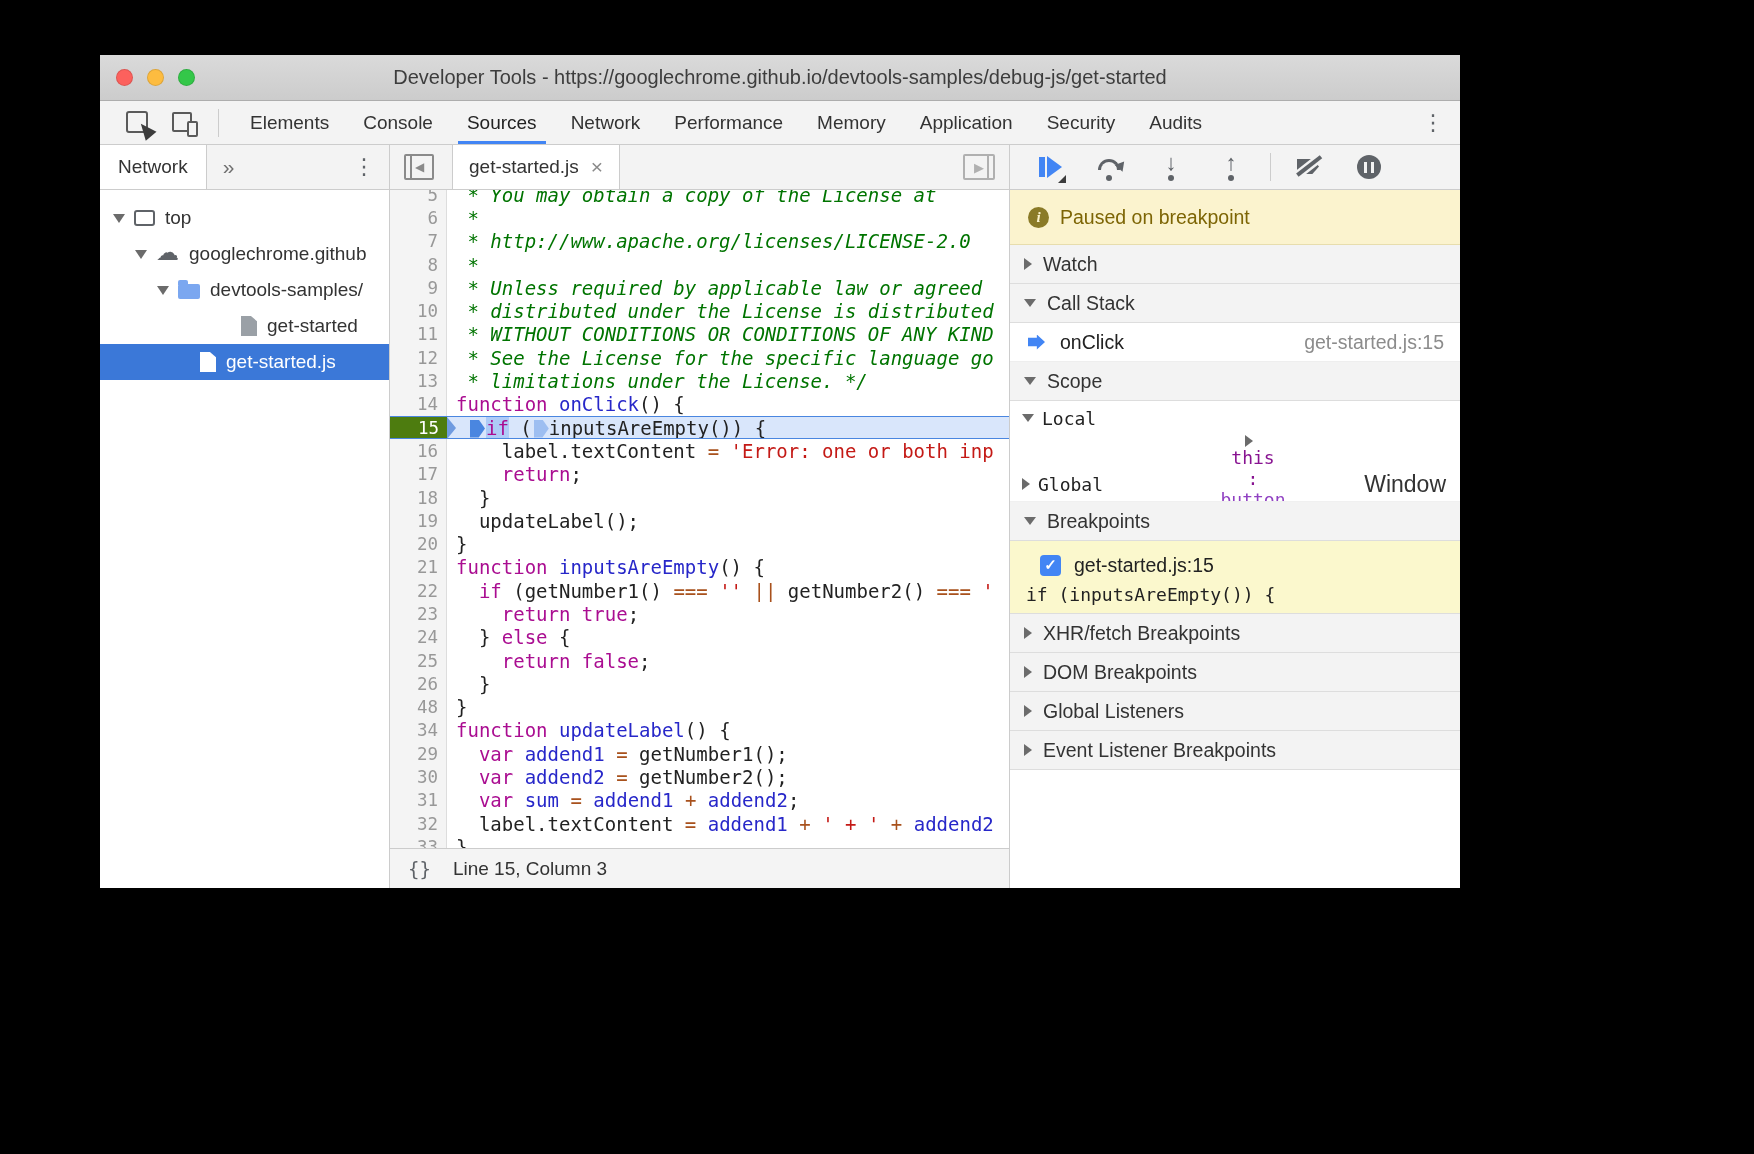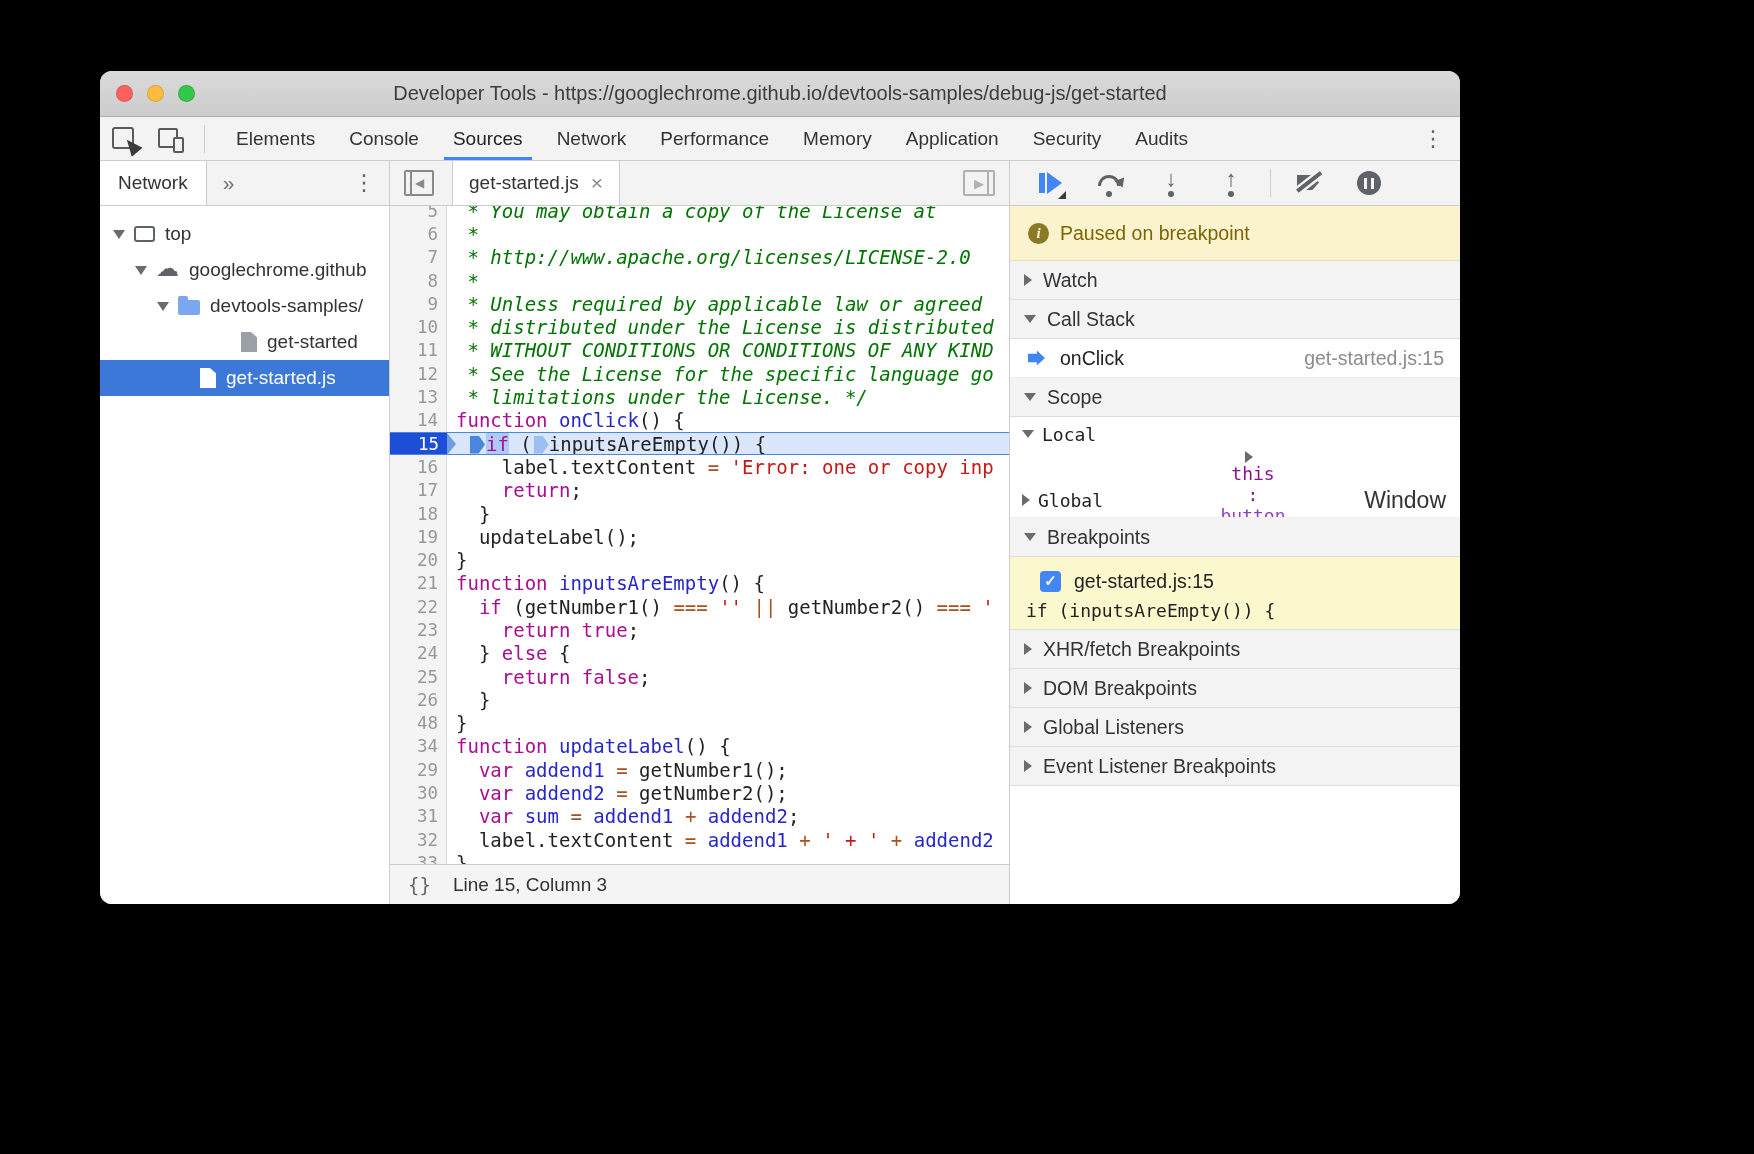--- a/index.html
+++ b/index.html
@@ -1,31 +1,31 @@
 <!DOCTYPE html>
 <html><head>
 <meta charset="utf-8">
 <style>
   * { box-sizing: border-box; margin: 0; padding: 0; }
   html,body { width:1754px; height:1154px; background:#000; font-family:"Liberation Sans",sans-serif; overflow:hidden; }
 
   .window { position:absolute; left:100px; top:55px; width:1360px; height:833px;
-    background:#fff; border-radius:12px; overflow:hidden; display:flex; flex-direction:column;
-    box-shadow:0 18px 50px rgba(0,0,0,.6);margin-top:16px; }
+    background:#fff; border-radius:0; overflow:hidden; display:flex; flex-direction:column;
+    box-shadow:0 18px 50px rgba(0,0,0,.6); }
 
   
   .titlebar { height:46px; flex:none; background:linear-gradient(#dadada,#cccccc);
     border-bottom:1px solid #adadad; position:relative; display:flex; align-items:center; justify-content:center; }
   .traffic { position:absolute; left:16px; top:0; height:100%; display:flex; align-items:center; gap:14px; }
   .light { width:17px; height:17px; border-radius:50%; border:1px solid rgba(0,0,0,.12); }
   .title-text { font-size:20px; font-weight:500; color:#3d3d3d; }
 
   
   .main-toolbar { height:44px; flex:none; background:#f3f3f3; border-bottom:1px solid #ccc;
-    display:flex; align-items:center; padding-left:10px; }
+    display:flex; align-items:center; padding-left:24px; }
   .tb-icon { width:30px; height:28px; position:relative; margin-right:16px; flex:none; }
   .inspect-box { position:absolute; left:2px; top:2px; width:22px; height:22px; border:2.5px solid #5a5a5a; border-radius:3px; }
   .inspect-cursor { position:absolute; right:1px; bottom:-1px; width:0; height:0;
     border-left:7px solid transparent; border-right:7px solid transparent; border-bottom:16px solid #3c3c3c;
     transform:rotate(-40deg); }
   .device-outer { position:absolute; left:2px; top:3px; width:20px; height:20px; border:2.5px solid #5a5a5a; border-radius:2px; }
   .device-inner { position:absolute; right:2px; bottom:0px; width:11px; height:16px; background:#f3f3f3; border:2.5px solid #5a5a5a; border-radius:2px; }
   .vdiv { width:1px; height:28px; background:#ccc; margin:0 14px 0 2px; flex:none; }
   .main-tabs { display:flex; height:100%; }
   .main-tab { padding:0 17px; display:flex; align-items:center; font-size:19px; color:#333; position:relative; cursor:default; }
@@ -75,21 +75,21 @@
   .code-line { display:flex; height:23.3px; align-items:center; }
   .gutter { width:57px; flex:none; height:100%; background:#f4f4f4; border-right:1px solid #ddd;
     color:#989898; font-size:17.5px; text-align:right; padding-right:8px; display:flex; align-items:center; justify-content:flex-end; }
   .code-text { padding-left:9px; white-space:pre; color:#222; flex:1; overflow:hidden; display:flex; align-items:center; height:100%; }
   .tok-c { color:#007400; font-style:italic; }
   .tok-k { color:#aa0d91; }
   .tok-d { color:#2727c9; }
   .tok-s { color:#c41a16; }
   .tok-o { color:#a8511c; }
   .code-line.paused { background:#d9e6fb; border-top:1px solid #4a86e0; border-bottom:1px solid #4a86e0; }
-  .code-line.paused .gutter { background:#1d4ed8; color:#fff; position:relative; border-right:none; }
+  .code-line.paused .gutter { background:#4d7c0f; color:#fff; position:relative; border-right:none; }
   .code-line.paused .gutter::after { content:""; position:absolute; right:-9px; top:50%; transform:translateY(-50%);
     border-top:11px solid transparent; border-bottom:11px solid transparent; border-left:9px solid #6f9be0; }
   .exec-marker { display:inline-block; width:15px; height:18px; background:#4a86e0; margin:0 1px 0 14px;
     clip-path:polygon(0 0,58% 0,100% 50%,58% 100%,0 100%); transform:translateY(1px); }
   .exec-marker.m2 { background:#9dbef1; margin-left:2px; margin-right:0; }
   .tok-hl { background:#aecbf7; }
 
   .status-bar { height:40px; flex:none; background:#f4f4f4; border-top:1px solid #ccc; display:flex; align-items:center;
     font-size:19px; color:#333; }
   .braces { font-family:"DejaVu Sans Mono",monospace; color:#5f6368; font-size:19px; margin:0 22px 0 18px; }
@@ -286,21 +286,21 @@
             <div class="code-line">
               <div class="gutter">14</div>
               <div class="code-text"><span class="tok-k">function</span><span class="tok-p"> </span><span class="tok-d">onClick</span><span class="tok-p">() {</span></div>
             </div>
             <div class="code-line paused">
               <div class="gutter">15</div>
               <div class="code-text"><span class="exec-marker"></span><span class="tok-k tok-hl">if</span><span class="tok-p"> (</span><span class="exec-marker m2"></span><span class="tok-p">inputsAreEmpty()) {</span></div>
             </div>
             <div class="code-line">
               <div class="gutter">16</div>
-              <div class="code-text"><span class="tok-p">    label.textContent </span><span class="tok-o">=</span><span class="tok-p"> </span><span class="tok-s">'Error: one or copy inp</span></div>
+              <div class="code-text"><span class="tok-p">    label.textContent </span><span class="tok-o">=</span><span class="tok-p"> </span><span class="tok-s">'Error: one or both inp</span></div>
             </div>
             <div class="code-line">
               <div class="gutter">17</div>
               <div class="code-text"><span class="tok-p">    </span><span class="tok-k">return</span><span class="tok-p">;</span></div>
             </div>
             <div class="code-line">
               <div class="gutter">18</div>
               <div class="code-text"><span class="tok-p">  }</span></div>
             </div>
             <div class="code-line">

